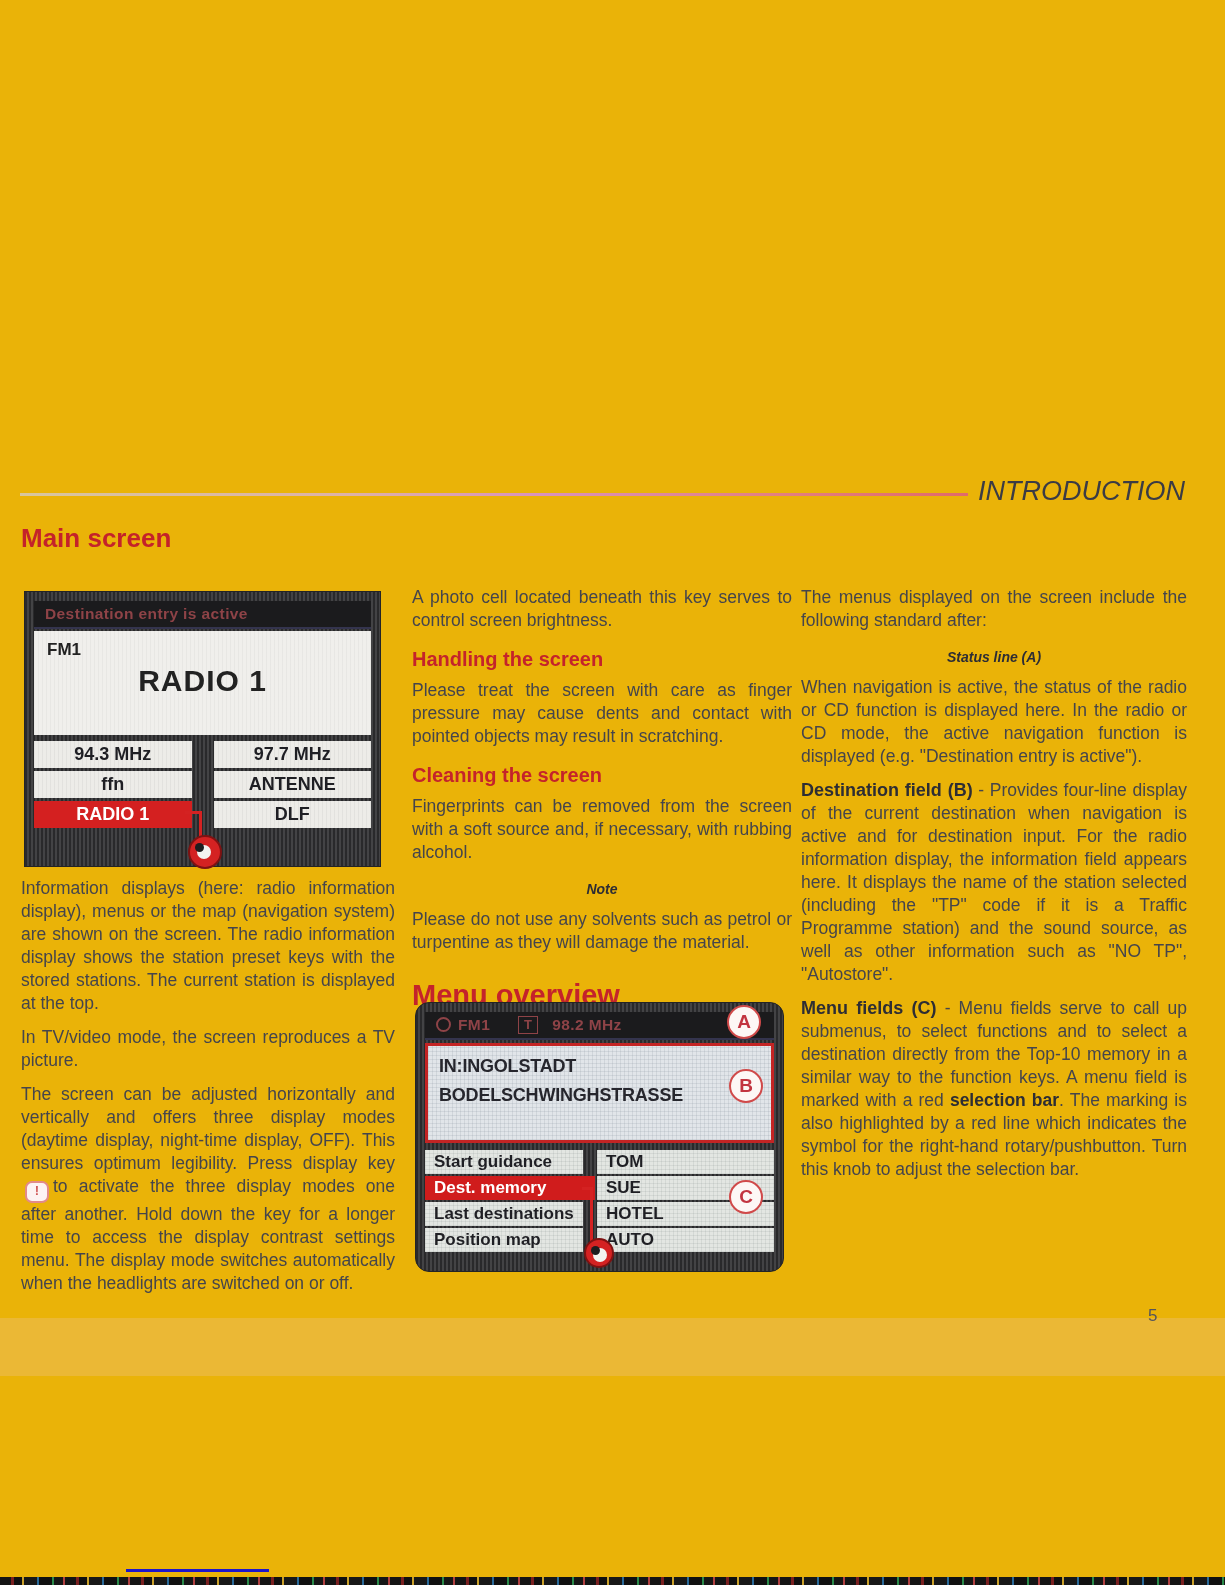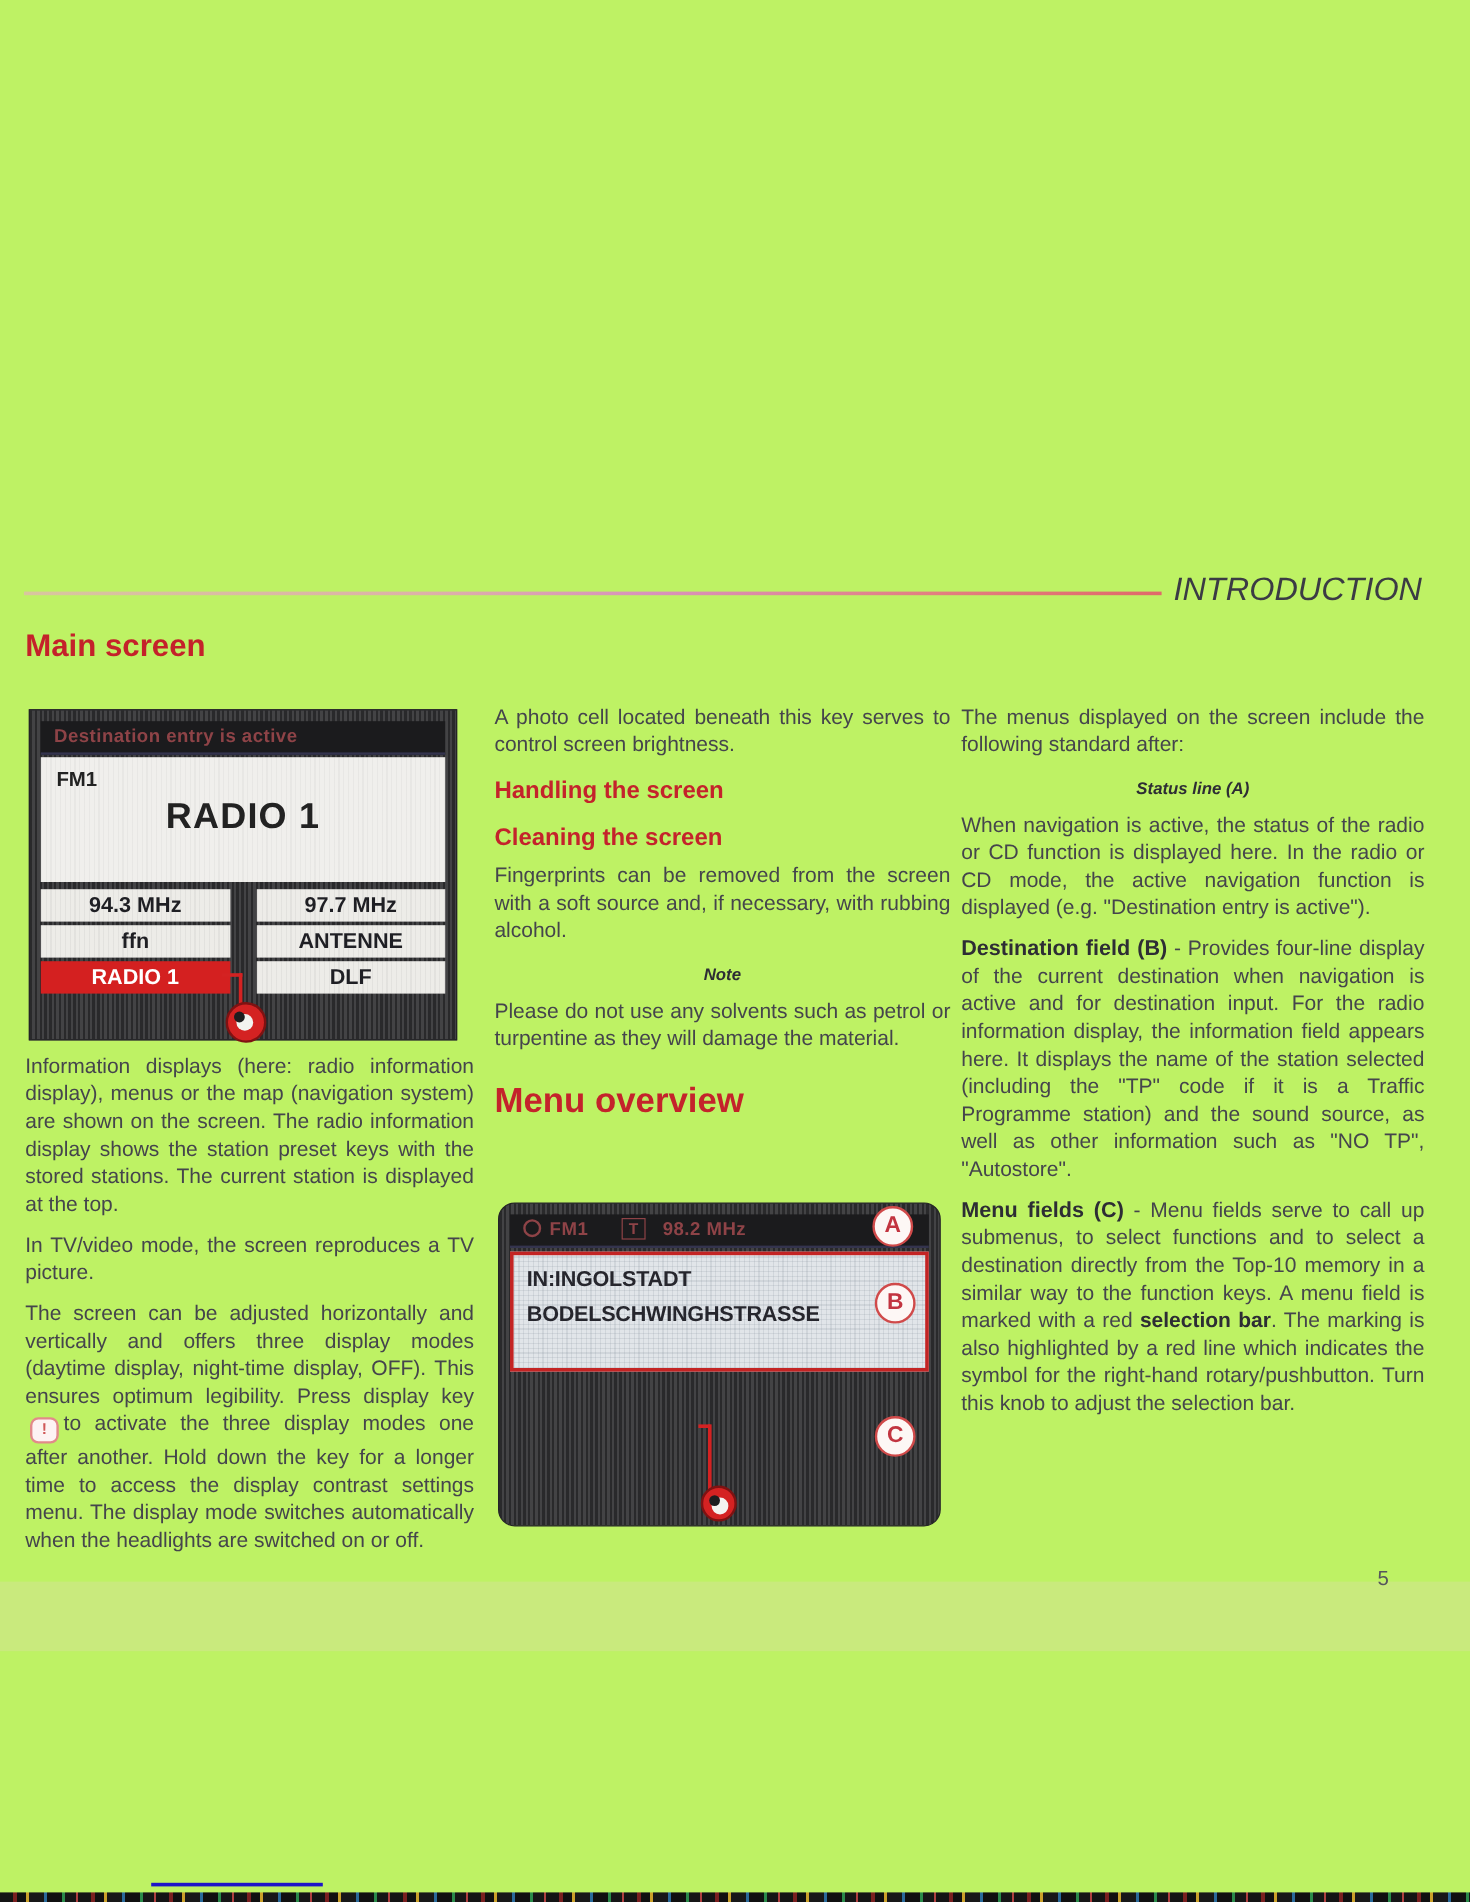--- a/index.html
+++ b/index.html
@@ -1,16 +1,16 @@
 <!DOCTYPE html>
 <html><head>
 <meta charset="utf-8">
 <style>
   html,body{margin:0;padding:0;background:#ffffff;}
-  .page{position:relative;width:1225px;height:1585px;background:#bef264;overflow:hidden;
+  .page{position:relative;width:1225px;height:1585px;background:#eab308;overflow:hidden;
         font-family:"Liberation Sans",sans-serif;color:#45454c;}
   
   .hdr-rule{position:absolute;left:20px;top:493px;width:948px;height:3px;
     background:linear-gradient(90deg,#d8c69e 0%,#ddb2a8 35%,#d893bc 55%,#e28080 80%,#e06a6a 100%);}
   .hdr-title{position:absolute;left:940px;top:476px;width:245px;text-align:right;
     font-style:italic;font-size:27px;letter-spacing:0px;color:#3b3b44;}
   .section-title{position:absolute;left:21px;top:523px;font-size:26px;font-weight:bold;color:#c4222a;}
   
   .col{position:absolute;font-size:17.5px;line-height:23px;text-align:justify;}
   .col p{margin:0 0 11px 0;}
@@ -105,34 +105,45 @@
 
   <div class="col" style="left:21px;top:877px;width:374px;">
     <p>Information displays (here: radio information display), menus or the map (navigation system) are shown on the screen. The radio information display shows the station preset keys with the stored stations. The current station is displayed at the top.</p>
     <p>In TV/video mode, the screen reproduces a TV picture.</p>
     <p><span>The screen can be adjusted horizontally and vertically and offers three display modes (daytime display, night-time display, OFF). This ensures optimum legibility. Press display key</span><span class="key-icon">!</span><span>to activate the three display modes one after another. Hold down the key for a longer time to access the display contrast settings menu. The display mode switches automatically when the headlights are switched on or off.</span></p>
   </div>
 
   <div class="col" style="left:412px;top:586px;width:380px;">
     <p>A photo cell located beneath this key serves to control screen brightness.</p>
     <div class="red-h">Handling the screen</div>
+    <p>Please treat the screen with care as finger pressure may cause dents and contact with pointed objects may result in scratching.</p>
     <div class="red-h">Cleaning the screen</div>
     <p>Fingerprints can be removed from the screen with a soft source and, if necessary, with rubbing alcohol.</p>
     <div class="blk-h">Note</div>
     <p>Please do not use any solvents such as petrol or turpentine as they will damage the material.</p>
     <div class="big-red-h">Menu overview</div>
   </div>
 
   <div class="screen" style="left:415px;top:1002px;width:369px;height:270px;border-radius:14px;">
     <div class="scr-status">
       <span class="msrc-icon"></span><span>FM1</span><span class="tp-box">T</span><span>98.2 MHz</span>
     </div>
     <div class="dest-field">
       <div>IN:INGOLSTADT</div>
       <div>BODELSCHWINGHSTRASSE</div>
+    </div>
+    <div class="menu-grid">
+      <div class="mcell l">Start guidance</div>
+      <div class="mcell r">TOM</div>
+      <div class="mcell l sel">Dest. memory</div>
+      <div class="mcell r">SUE</div>
+      <div class="mcell l">Last destinations</div>
+      <div class="mcell r">HOTEL</div>
+      <div class="mcell l">Position map</div>
+      <div class="mcell r">AUTO</div>
     </div>
     <div class="conn" style="left:174px;top:184px;width:3px;height:64px;"></div>
     <div class="conn" style="left:166px;top:184px;width:10px;height:3px;"></div>
     <div class="knob" style="left:168px;top:235px;width:26px;height:26px;"></div>
   </div>
 
   <div class="circle-label" style="left:727px;top:1005px;">A</div>
   <div class="circle-label" style="left:729px;top:1069px;">B</div>
   <div class="circle-label" style="left:729px;top:1180px;">C</div>
 

